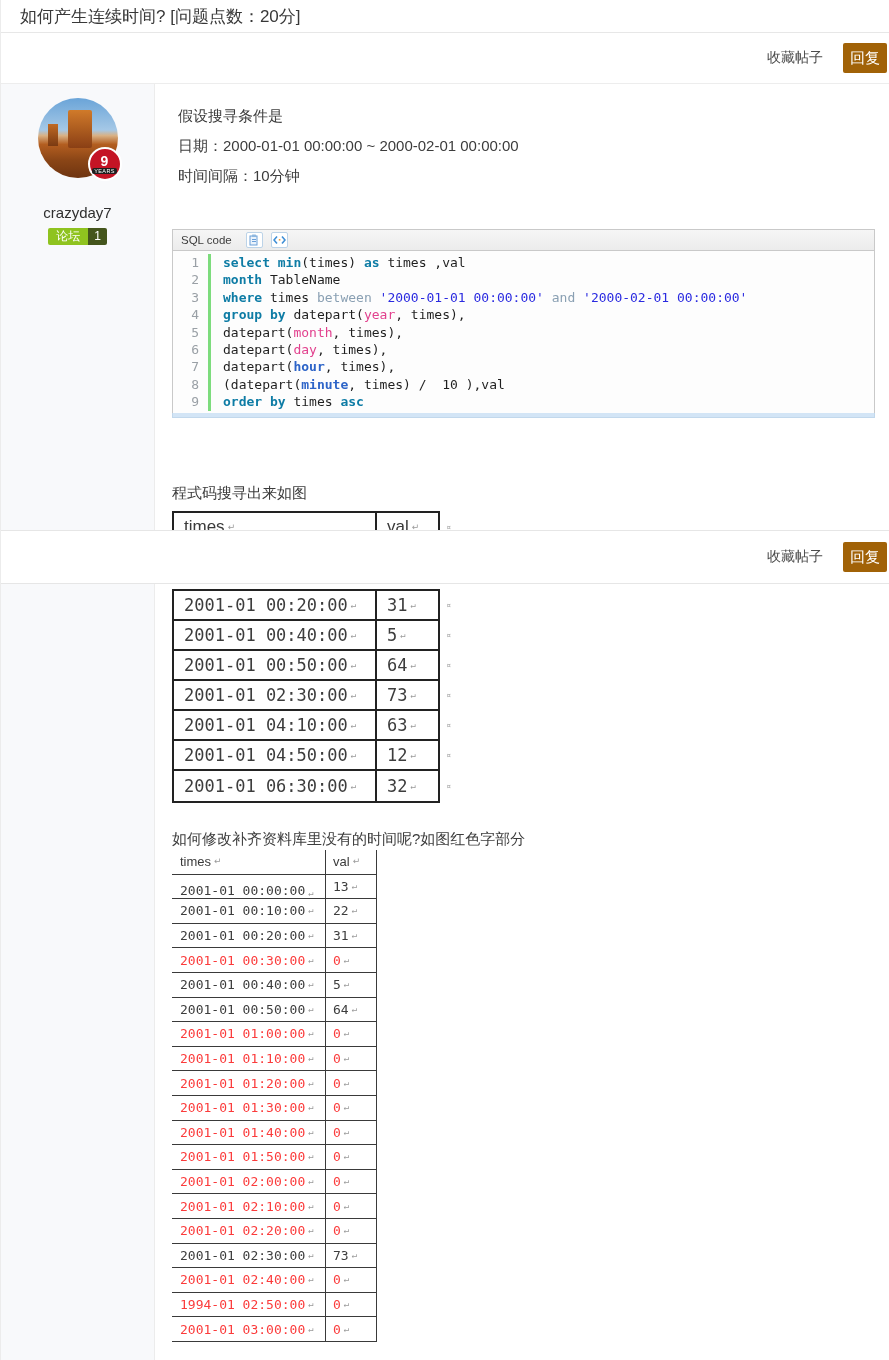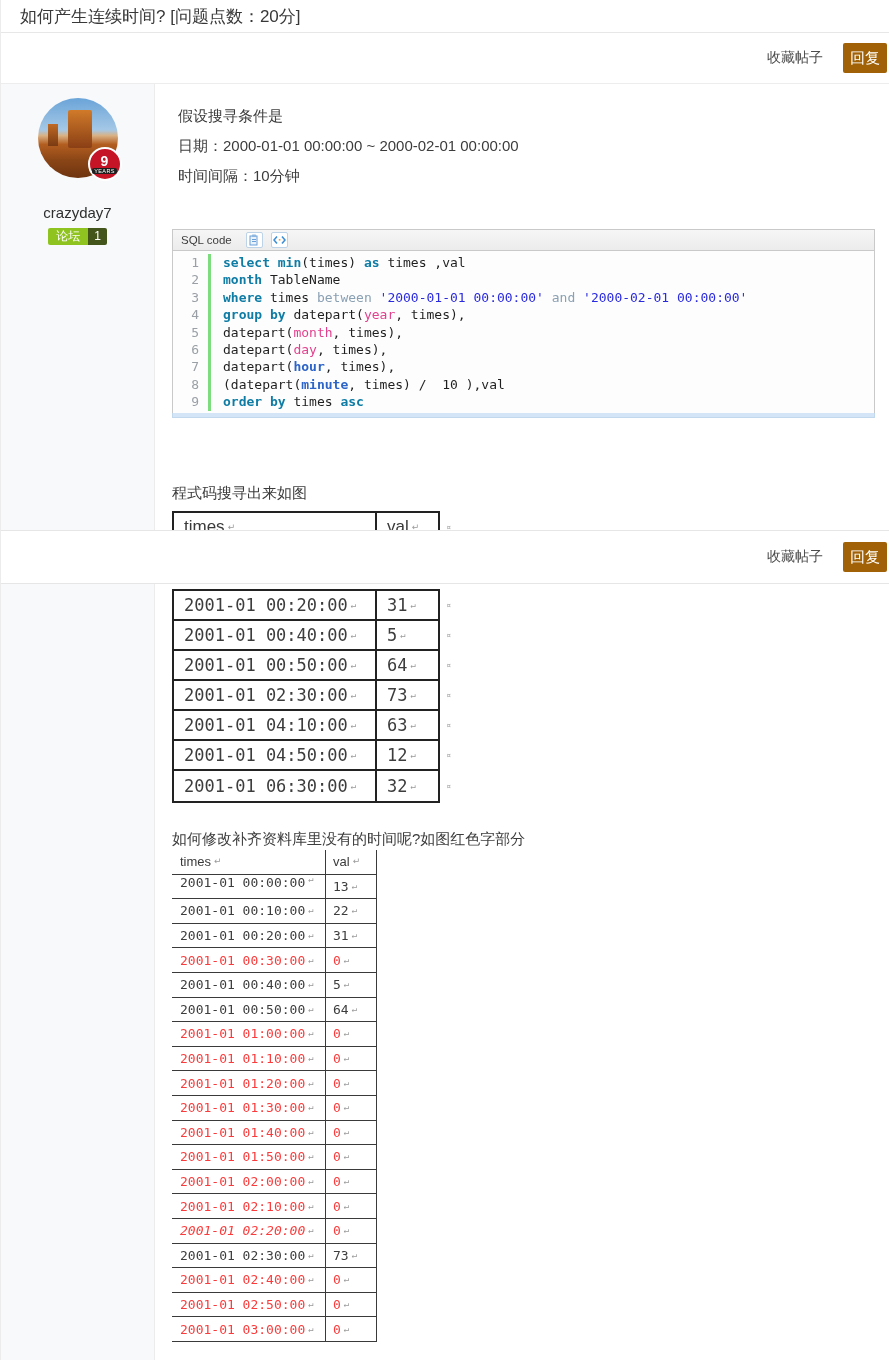--- a/index.html
+++ b/index.html
@@ -305,21 +305,21 @@
           <div class="t2-c1" style="display: flex; align-items: center;">
               <span>times</span>
               <span class="ret">↵</span>
             </div>
           <div class="t2-c2" style="display: flex; align-items: center;">
               <span>val</span>
               <span class="ret">↵</span>
             </div>
         </div>
       <div class="t2-row">
-            <span class="t2-c1" style="display: flex; align-items: flex-start;">
+            <span class="t2-c1" style="display: flex; align-items: flex-end;">
               <span>2001-01 00:00:00</span>
               <span class="ret">↵</span>
             </span>
             <span class="t2-c2" style="display: flex; align-items: center;">
               <span>13</span>
               <span class="ret">↵</span>
             </span>
           </div>
           <div class="t2-row">
             <span class="t2-c1" style="display: flex; align-items: center;">
@@ -445,21 +445,21 @@
             <span class="t2-c1" style="display: flex; align-items: center;">
               <span>2001-01 02:10:00</span>
               <span class="ret">↵</span>
             </span>
             <span class="t2-c2" style="display: flex; align-items: center;">
               <span>0</span>
               <span class="ret">↵</span>
             </span>
           </div>
           <div class="t2-row red">
-            <span class="t2-c1" style="display: flex; align-items: center; font-style: italic;">
+            <span class="t2-c1" style="display: flex; align-items: center;">
               <span>2001-01 02:20:00</span>
               <span class="ret">↵</span>
             </span>
             <span class="t2-c2" style="display: flex; align-items: center;">
               <span>0</span>
               <span class="ret">↵</span>
             </span>
           </div>
           <div class="t2-row">
             <span class="t2-c1" style="display: flex; align-items: center;">
@@ -476,21 +476,21 @@
               <span>2001-01 02:40:00</span>
               <span class="ret">↵</span>
             </span>
             <span class="t2-c2" style="display: flex; align-items: center;">
               <span>0</span>
               <span class="ret">↵</span>
             </span>
           </div>
           <div class="t2-row red">
             <span class="t2-c1" style="display: flex; align-items: center;">
-              <span>2001-01 02:50:00</span>
+              <span>1994-01 02:50:00</span>
               <span class="ret">↵</span>
             </span>
             <span class="t2-c2" style="display: flex; align-items: center;">
               <span>0</span>
               <span class="ret">↵</span>
             </span>
           </div>
           <div class="t2-row red">
             <span class="t2-c1" style="display: flex; align-items: center;">
               <span>2001-01 03:00:00</span>

